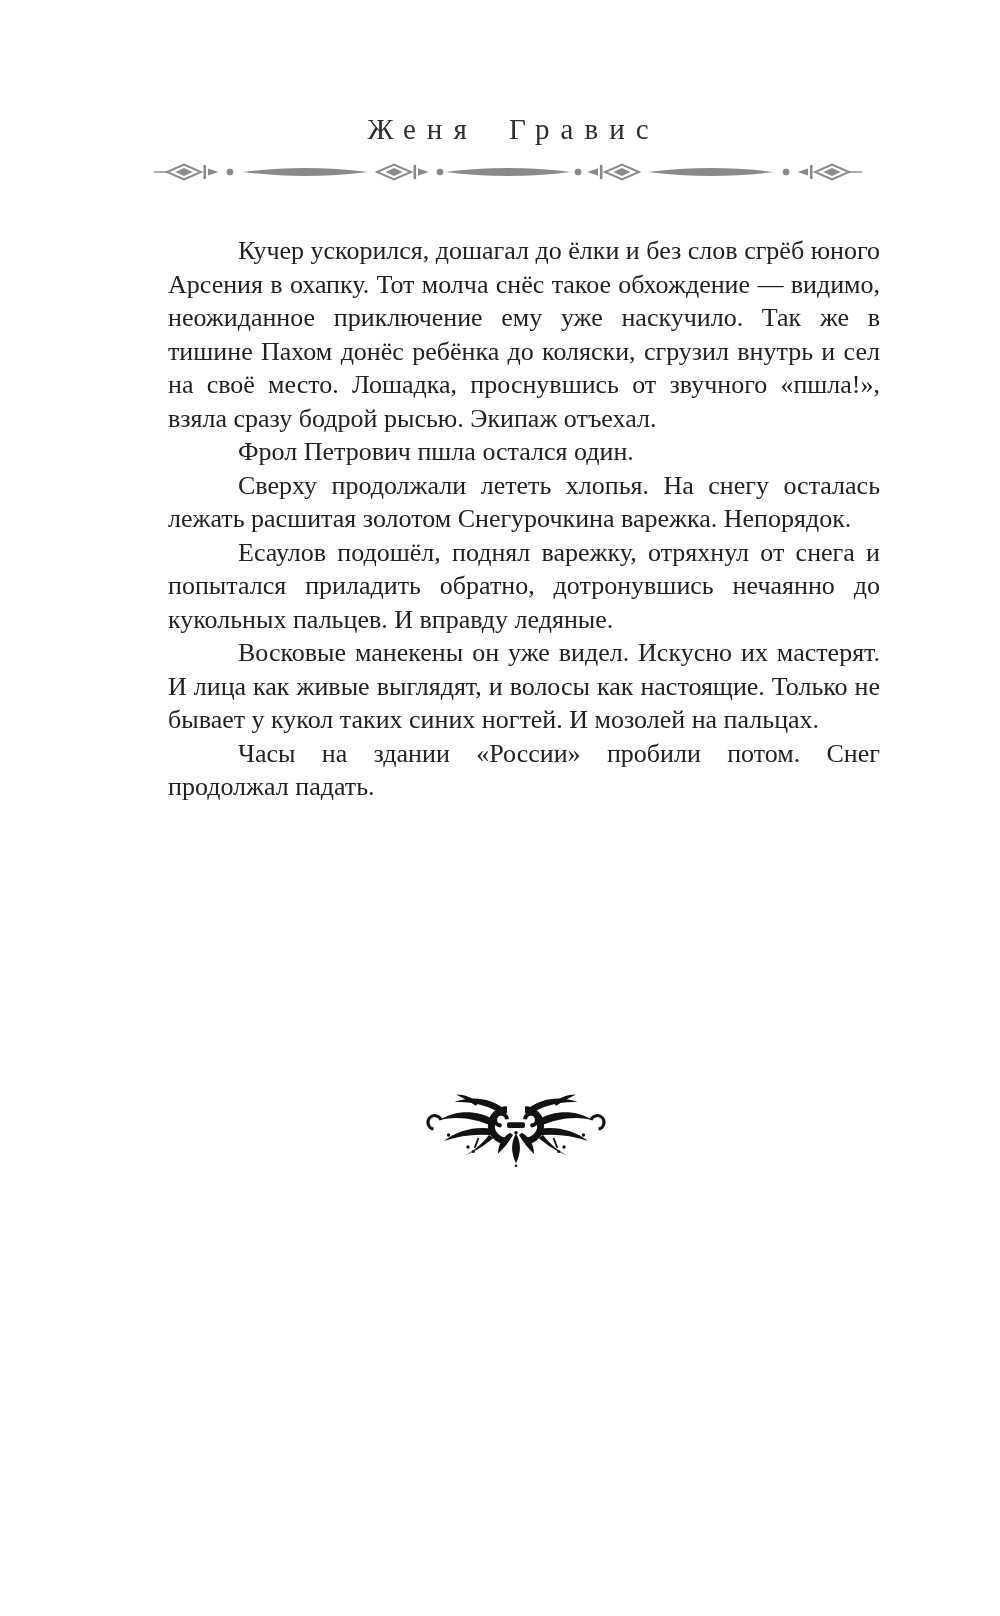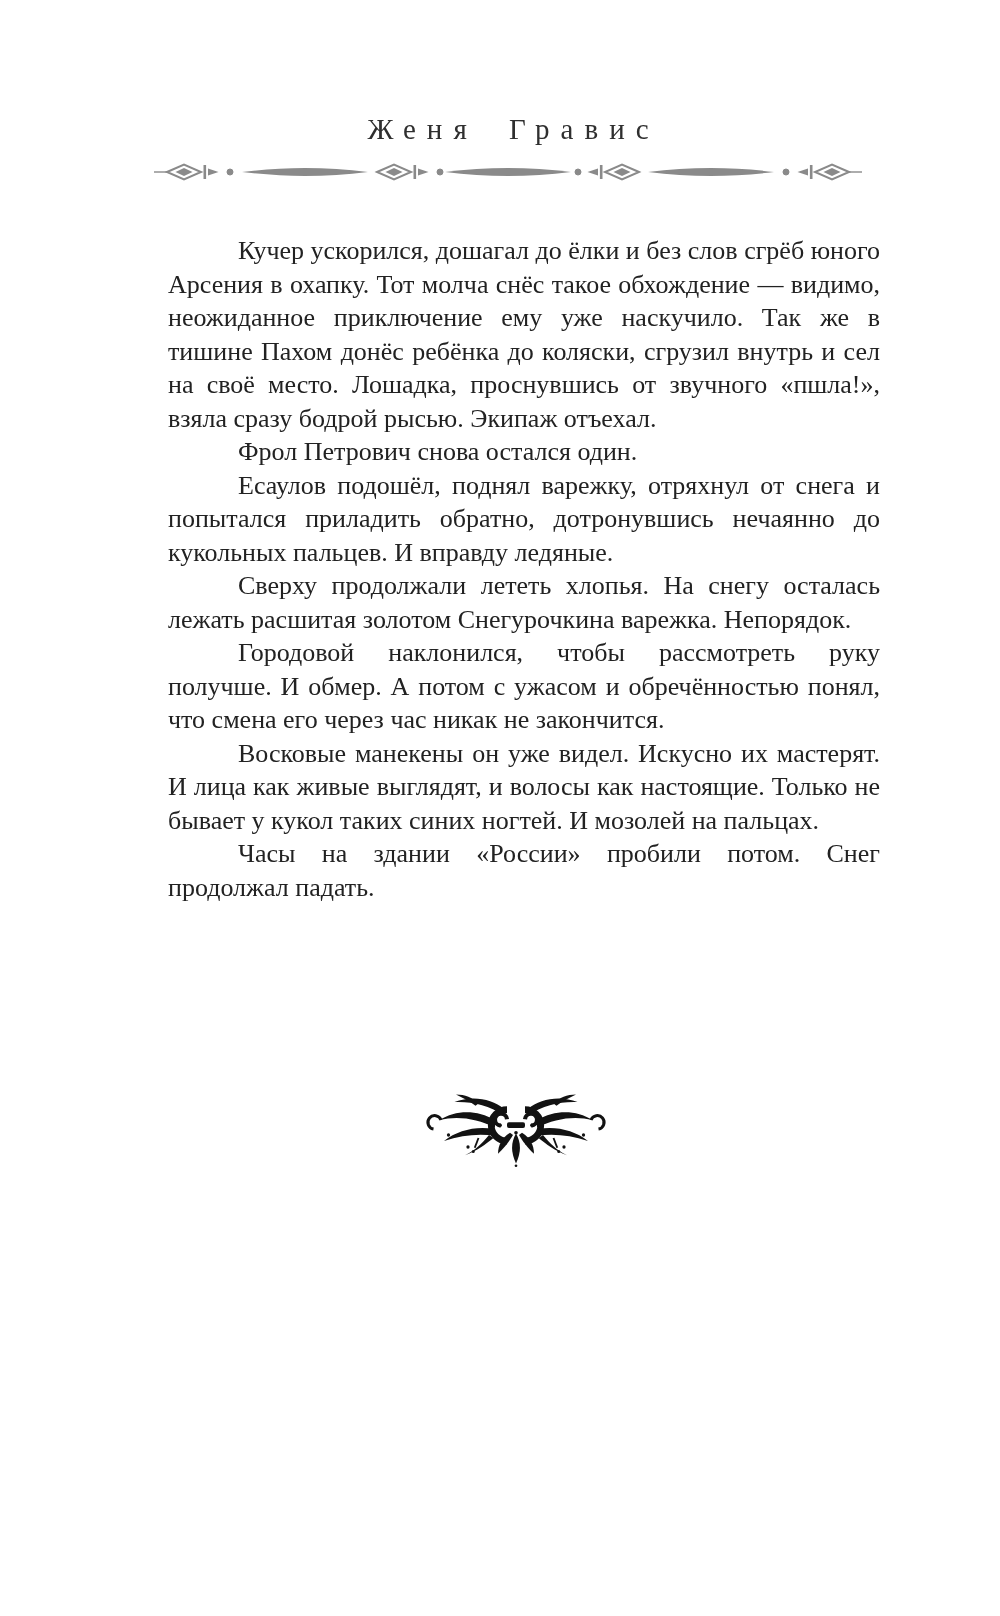--- a/index.html
+++ b/index.html
@@ -81,24 +81,23 @@
         <use href="#dvd-spindle" transform="translate(495,12)"></use>
         <circle cx="633" cy="12" r="3"></circle>
         <use href="#dvd-unit" transform="translate(679,12) scale(-1,1)"></use>
         <line x1="695" y1="12" x2="709" y2="12" stroke-width="1.4"></line>
       </g>
     </svg>
   </div>
 
   <div class="text-block" style="color: rgb(34, 34, 34); margin-left: 8px;">
       <p>Кучер ускорился, дошагал до ёлки и без слов сгрёб юного Арсения в охапку. Тот молча снёс такое обхождение — видимо, неожиданное приключение ему уже наскучило. Так же в тишине Пахом донёс ребёнка до коляски, сгрузил внутрь и сел на своё место. Лошадка, проснувшись от звучного «пшла!», взяла сразу бодрой рысью. Экипаж отъехал.</p>
-      <p>Фрол Петрович снова остался один.</p>
+      <p>Фрол Петрович пшла остался один.</p>
+      <p>Сверху продолжали лететь хлопья. На снегу осталась лежать расшитая золотом Снегурочкина варежка. Непорядок.</p>
       <p>Есаулов подошёл, поднял варежку, отряхнул от снега и попытался приладить обратно, дотронувшись нечаянно до кукольных пальцев. И вправду ледяные.</p>
-      <p>Сверху продолжали лететь хлопья. На снегу осталась лежать расшитая золотом Снегурочкина варежка. Непорядок.</p>
-      <p>Городовой наклонился, чтобы рассмотреть руку получше. И обмер. А потом с ужасом и обречённостью понял, что смена его через час никак не закончится.</p>
       <p>Восковые манекены он уже видел. Искусно их мастерят. И лица как живые выглядят, и волосы как настоящие. Только не бывает у кукол таких синих ногтей. И мозолей на пальцах.</p>
       <p>Часы на здании «России» пробили потом. Снег продолжал падать.</p>
     </div>
 
   <div class="fleuron">
     <svg viewBox="0 0 240 104" preserveAspectRatio="xMidYMid meet" aria-hidden="true">
       <defs>
         <g id="fl-half">
           <path d="M108 26 A 21 21 0 1 0 108 68" fill="none" stroke="#121212" stroke-width="9"></path>
           <path d="M108 39 A 8 8 0 1 0 99.5 47.5" fill="none" stroke="#121212" stroke-width="5.5"></path>

